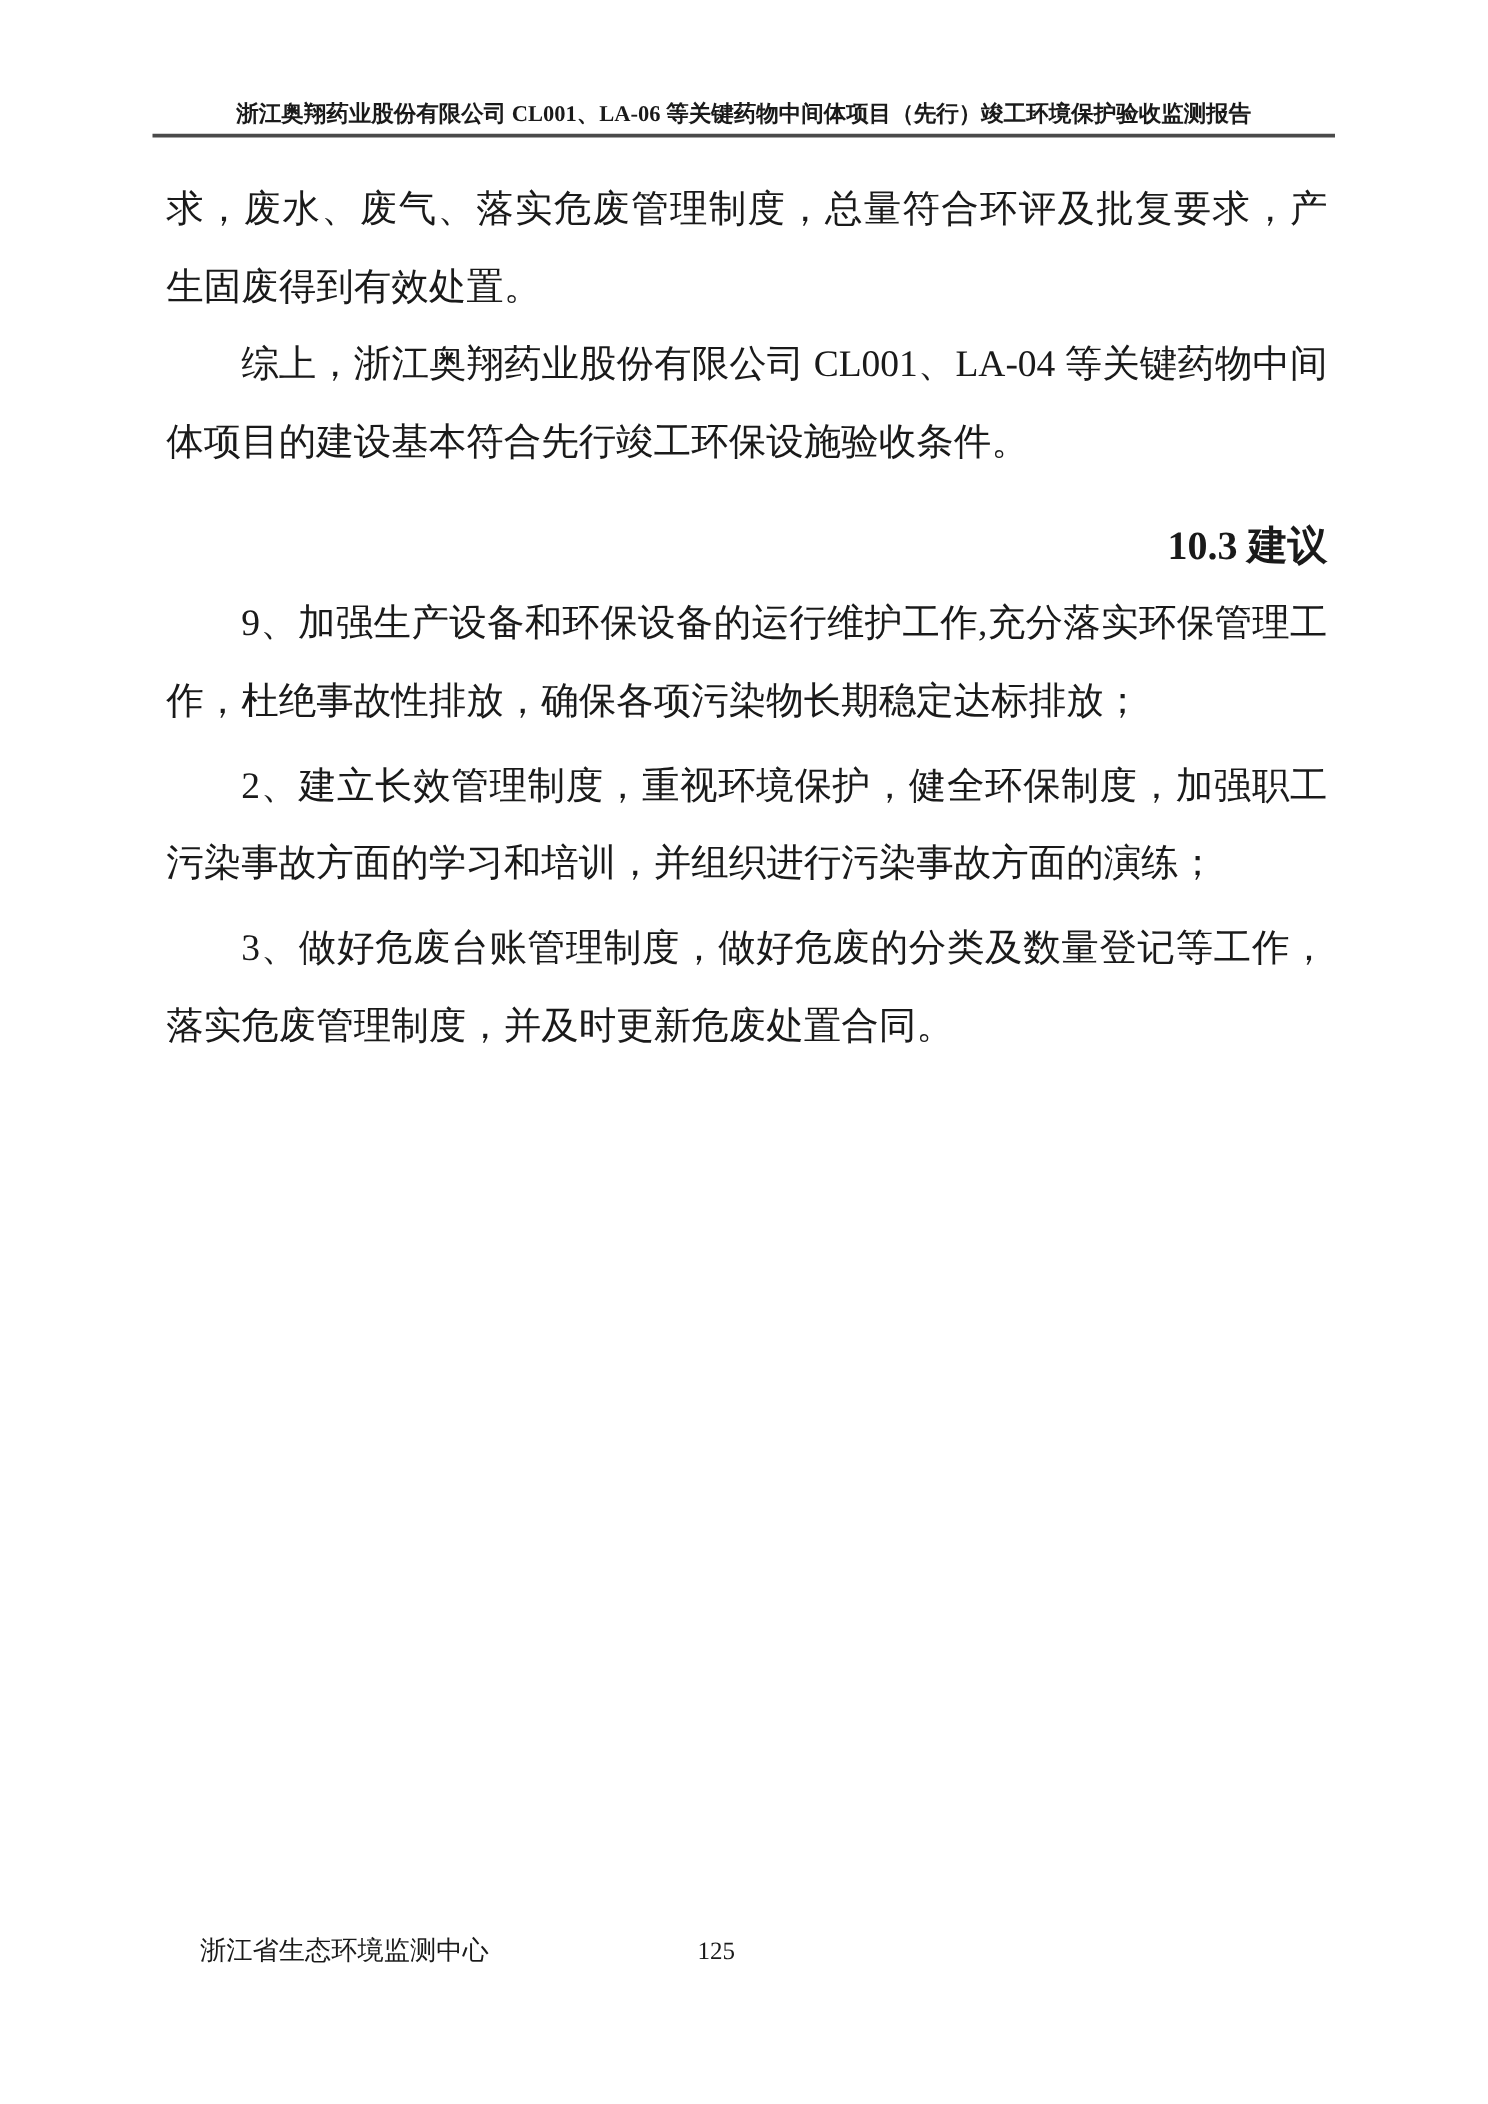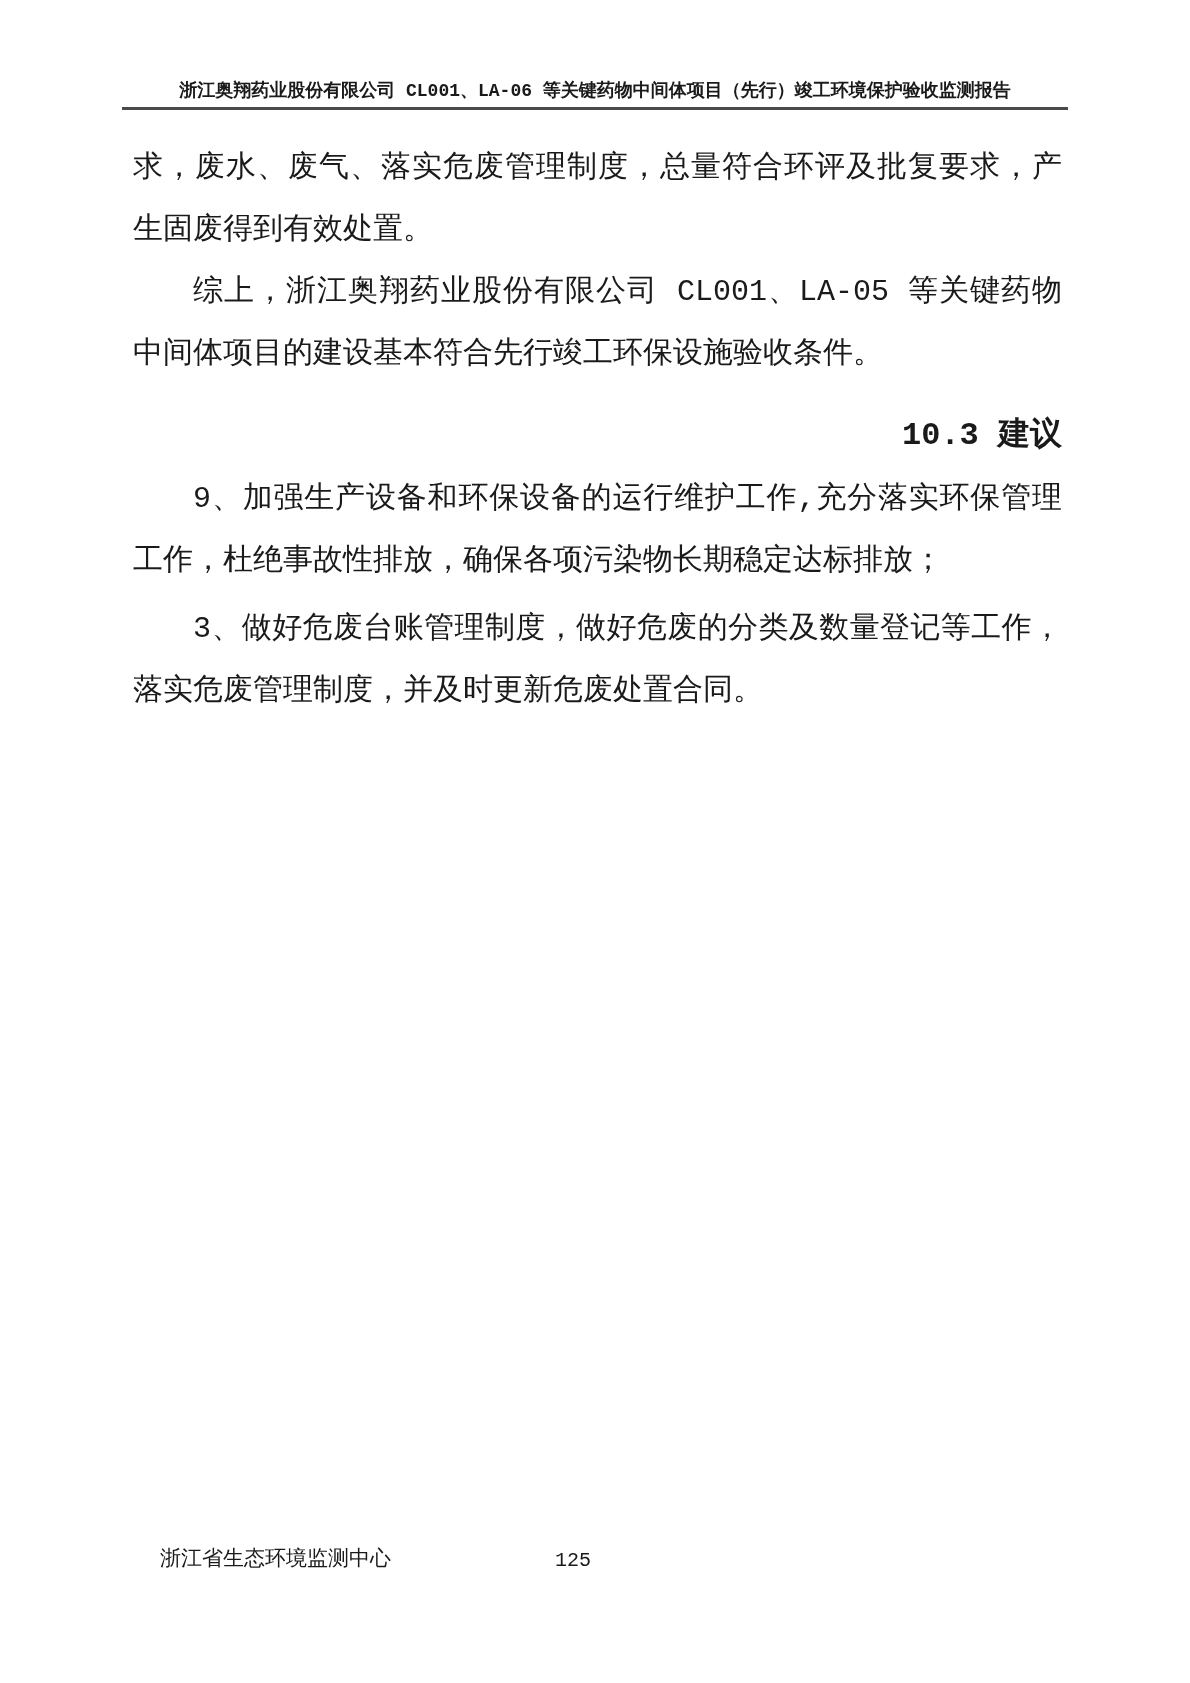--- a/index.html
+++ b/index.html
@@ -6,21 +6,21 @@
     margin: 0;
     padding: 0;
     background: #ffffff;
   }
   .page {
     position: relative;
     width: 1190px;
     height: 1678px;
     background: #ffffff;
     color: #1a1a1a;
-    font-family: Liberation Mono, monospace;
+    font-family: Liberation Serif, serif;
     overflow: hidden;
   }
   .page-header {
     position: absolute;
     top: 80px;
     left: 122px;
     width: 946px;
     text-align: center;
     font-size: 18px;
     font-weight: bold;
@@ -84,23 +84,24 @@
 <body>
 
 <div class="page">
 
   <header class="page-header">
     <span>浙江奥翔药业股份有限公司 CL001、LA-06 等关键药物中间体项目（先行）竣工环境保护验收监测报告</span>
   </header>
 
   <main class="content">
     <p>求，废水、废气、落实危废管理制度，总量符合环评及批复要求，产生固废得到有效处置。</p>
-    <p class="indent">综上，浙江奥翔药业股份有限公司 CL001、LA-05 等关键药物中间体项目的建设基本符合先行竣工环保设施验收条件。</p>
+    <p class="indent">综上，浙江奥翔药业股份有限公司 CL001、LA-04 等关键药物中间体项目的建设基本符合先行竣工环保设施验收条件。</p>
     <h2 class="section-heading">10.3 建议</h2>
     <p class="indent item">9、加强生产设备和环保设备的运行维护工作,充分落实环保管理工作，杜绝事故性排放，确保各项污染物长期稳定达标排放；</p>
+    <p class="indent item">2、建立长效管理制度，重视环境保护，健全环保制度，加强职工污染事故方面的学习和培训，并组织进行污染事故方面的演练；</p>
     <p class="indent item">3、做好危废台账管理制度，做好危废的分类及数量登记等工作，落实危废管理制度，并及时更新危废处置合同。</p>
   </main>
 
   <footer class="page-footer">
     <span class="footer-pagenum">125</span>
     <span class="footer-org">浙江省生态环境监测中心</span>
   </footer>
 
 </div>
 

